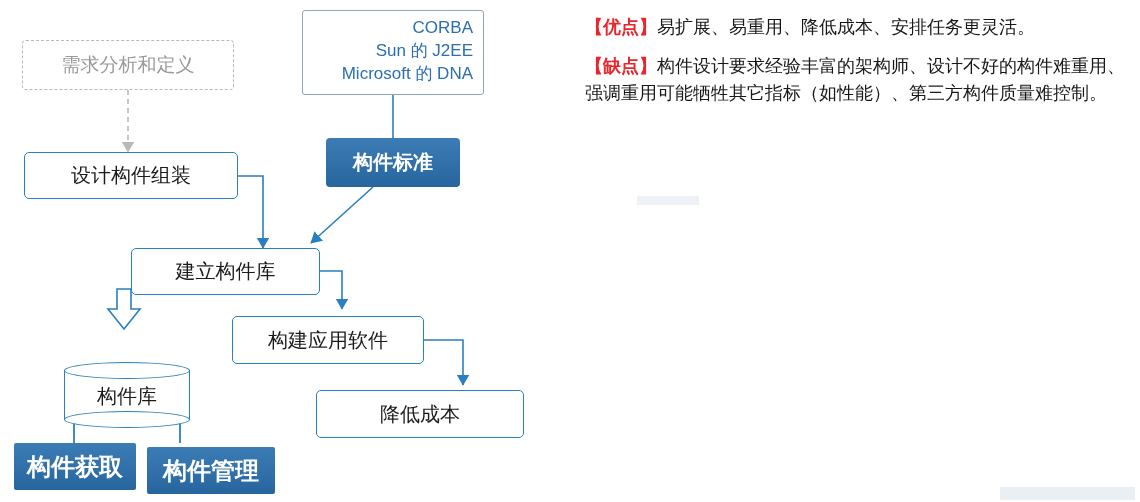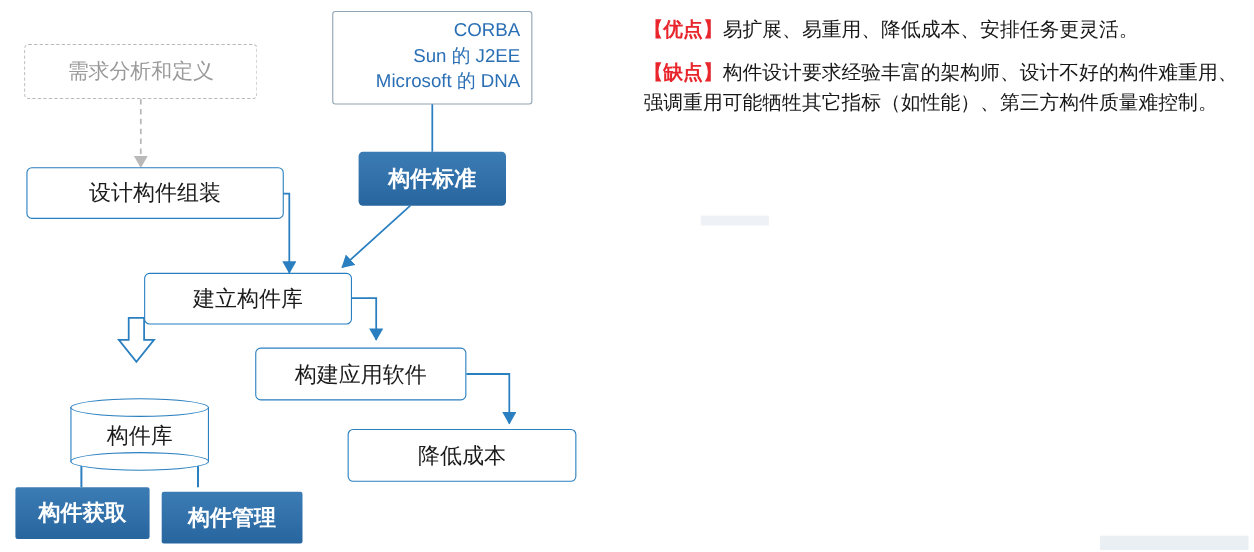--- a/index.html
+++ b/index.html
@@ -68,21 +68,21 @@
     background: linear-gradient(180deg,#3c7cb4 0%, #27659f 100%);
     color: #ffffff;
     font-weight: bold;
     font-size: 20px;
     border-radius: 4px;
   }
   .node-fill-sq {
     background: linear-gradient(180deg,#3c7cb4 0%, #27659f 100%);
     color: #ffffff;
     font-weight: bold;
-    font-size: 20px;
+    font-size: 24px;
     border-radius: 2px;
   }
   
   .cylinder {
     position: absolute;
     width: 126px;
     height: 66px;
   }
   .cyl-body {
     position: absolute;
@@ -183,21 +183,21 @@
   <div class="node node-dashed" style="left:22px; top:40px; width:212px; height:50px;">
     <span>需求分析和定义</span>
   </div>
 
   <div class="node node-legend" style="left:302px; top:10px; width:182px;">
     <div>CORBA</div>
     <div>Sun 的 J2EE</div>
     <div>Microsoft 的 DNA</div>
   </div>
 
-  <div class="node node-box" style="left:24px; top:152px; width:234px; height:47px;">
+  <div class="node node-box" style="left:24px; top:152px; width:214px; height:47px;">
     <span>设计构件组装</span>
   </div>
 
   <div class="node node-fill" style="left:326px; top:138px; width:134px; height:49px;">
     <span>构件标准</span>
   </div>
 
   <div class="node node-box" style="left:131px; top:248px; width:189px; height:47px;">
     <span>建立构件库</span>
   </div>

